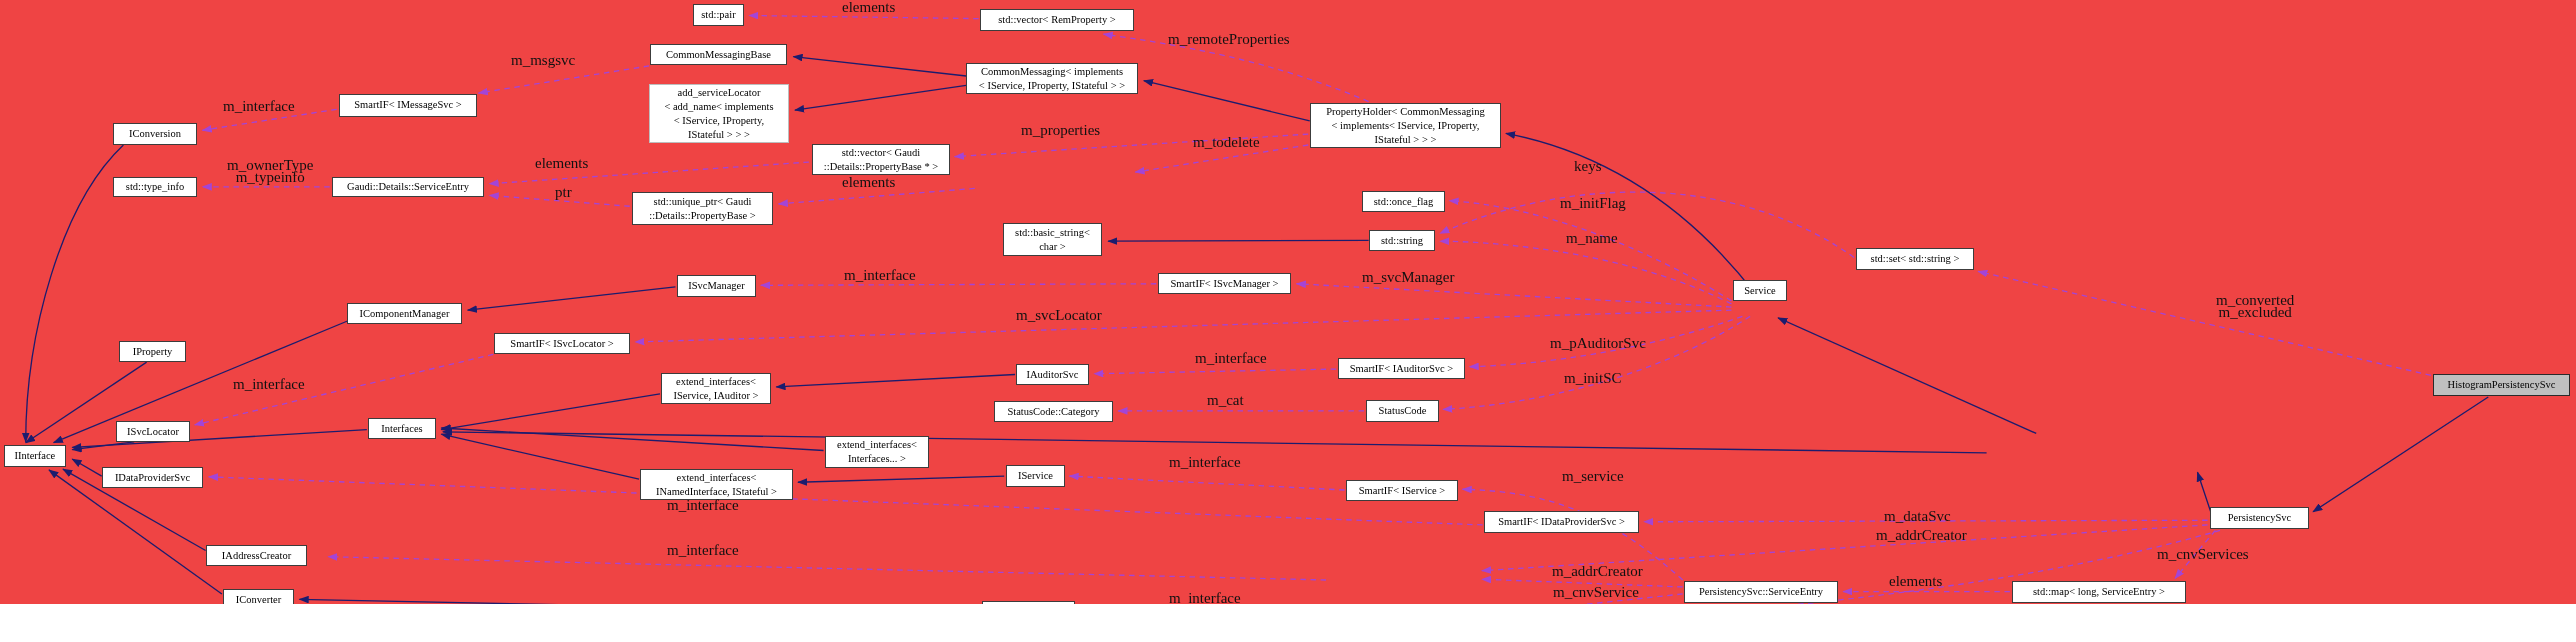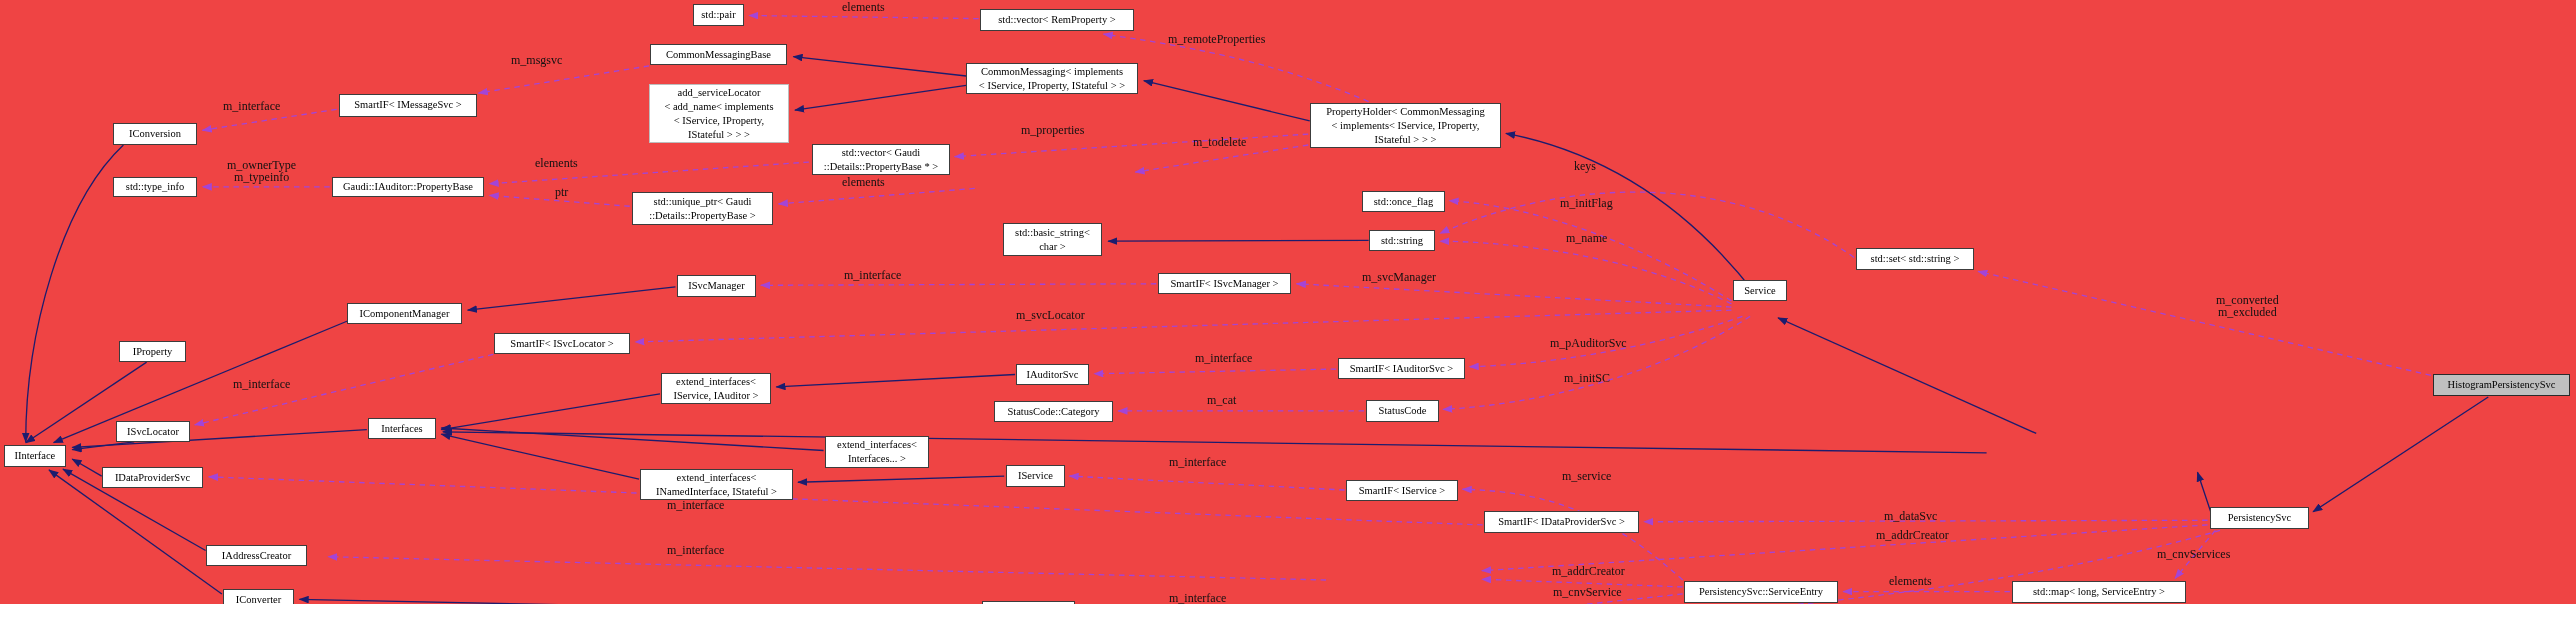--- a/index.html
+++ b/index.html
@@ -4,21 +4,21 @@
 <style>
   html,body{margin:0;padding:0;background:#ffffff;}
   #canvas{position:relative;width:2576px;height:604px;background:#ef4444;overflow:hidden;
           font-family:Liberation Serif, serif;}
   #edges{position:absolute;left:0;top:0;width:2576px;height:642px;}
   .node{position:absolute;box-sizing:border-box;background:#ffffff;border:1.2px solid #3c3c3c;
         color:#000;font-size:10.5px;line-height:14px;display:flex;align-items:center;justify-content:center;
         text-align:center;white-space:pre-line;padding:1.6px 3.1px;z-index:2;}
   .node.grey-border{border-color:#bdbdbd;}
   .node.target{background:#bfbfbf;border-color:#2a2a2a;}
-  .edge-label{position:absolute;color:#111;font-size:12px;line-height:11.6px;white-space:pre-line;
+  .edge-label{position:absolute;color:#111;font-size:15px;line-height:11.6px;white-space:pre-line;
               text-align:center;z-index:3;}
 </style>
 </head>
 <body>
 
 <div id="canvas">
 
   <svg id="edges" viewBox="0 0 3320 828" xmlns="http://www.w3.org/2000/svg">
     <defs>
       <marker id="arrN" markerWidth="14" markerHeight="10" refX="12" refY="5" orient="auto" markerUnits="userSpaceOnUse">
@@ -102,21 +102,21 @@
 &lt; add_name&lt; implements
 &lt; IService, IProperty,
 IStateful &gt; &gt; &gt;</div>
   <div class="node" style="left:966px;top:63px;width:172px;height:31px">CommonMessaging&lt; implements
 &lt; IService, IProperty, IStateful &gt; &gt;</div>
   <div class="node" style="left:1310px;top:103px;width:191px;height:45px">PropertyHolder&lt; CommonMessaging
 &lt; implements&lt; IService, IProperty,
 IStateful &gt; &gt; &gt;</div>
   <div class="node" style="left:113px;top:123px;width:84px;height:22px">IConversion</div>
   <div class="node" style="left:113px;top:177px;width:84px;height:20px">std::type_info</div>
-  <div class="node" style="left:332px;top:177px;width:152px;height:20px">Gaudi::IAuditor::PropertyBase</div>
+  <div class="node" style="left:332px;top:177px;width:152px;height:20px">Gaudi::Details::ServiceEntry</div>
   <div class="node" style="left:632px;top:192px;width:141px;height:33px">std::unique_ptr&lt; Gaudi
 ::Details::PropertyBase &gt;</div>
   <div class="node" style="left:812px;top:144px;width:138px;height:31px">std::vector&lt; Gaudi
 ::Details::PropertyBase * &gt;</div>
   <div class="node" style="left:1003px;top:223px;width:99px;height:33px">std::basic_string&lt;
 char &gt;</div>
   <div class="node" style="left:1362px;top:191px;width:83px;height:21px">std::once_flag</div>
   <div class="node" style="left:1369px;top:230px;width:66px;height:21px">std::string</div>
   <div class="node" style="left:1733px;top:280px;width:54px;height:21px">Service</div>
   <div class="node" style="left:1856px;top:248px;width:118px;height:22px">std::set&lt; std::string &gt;</div>

